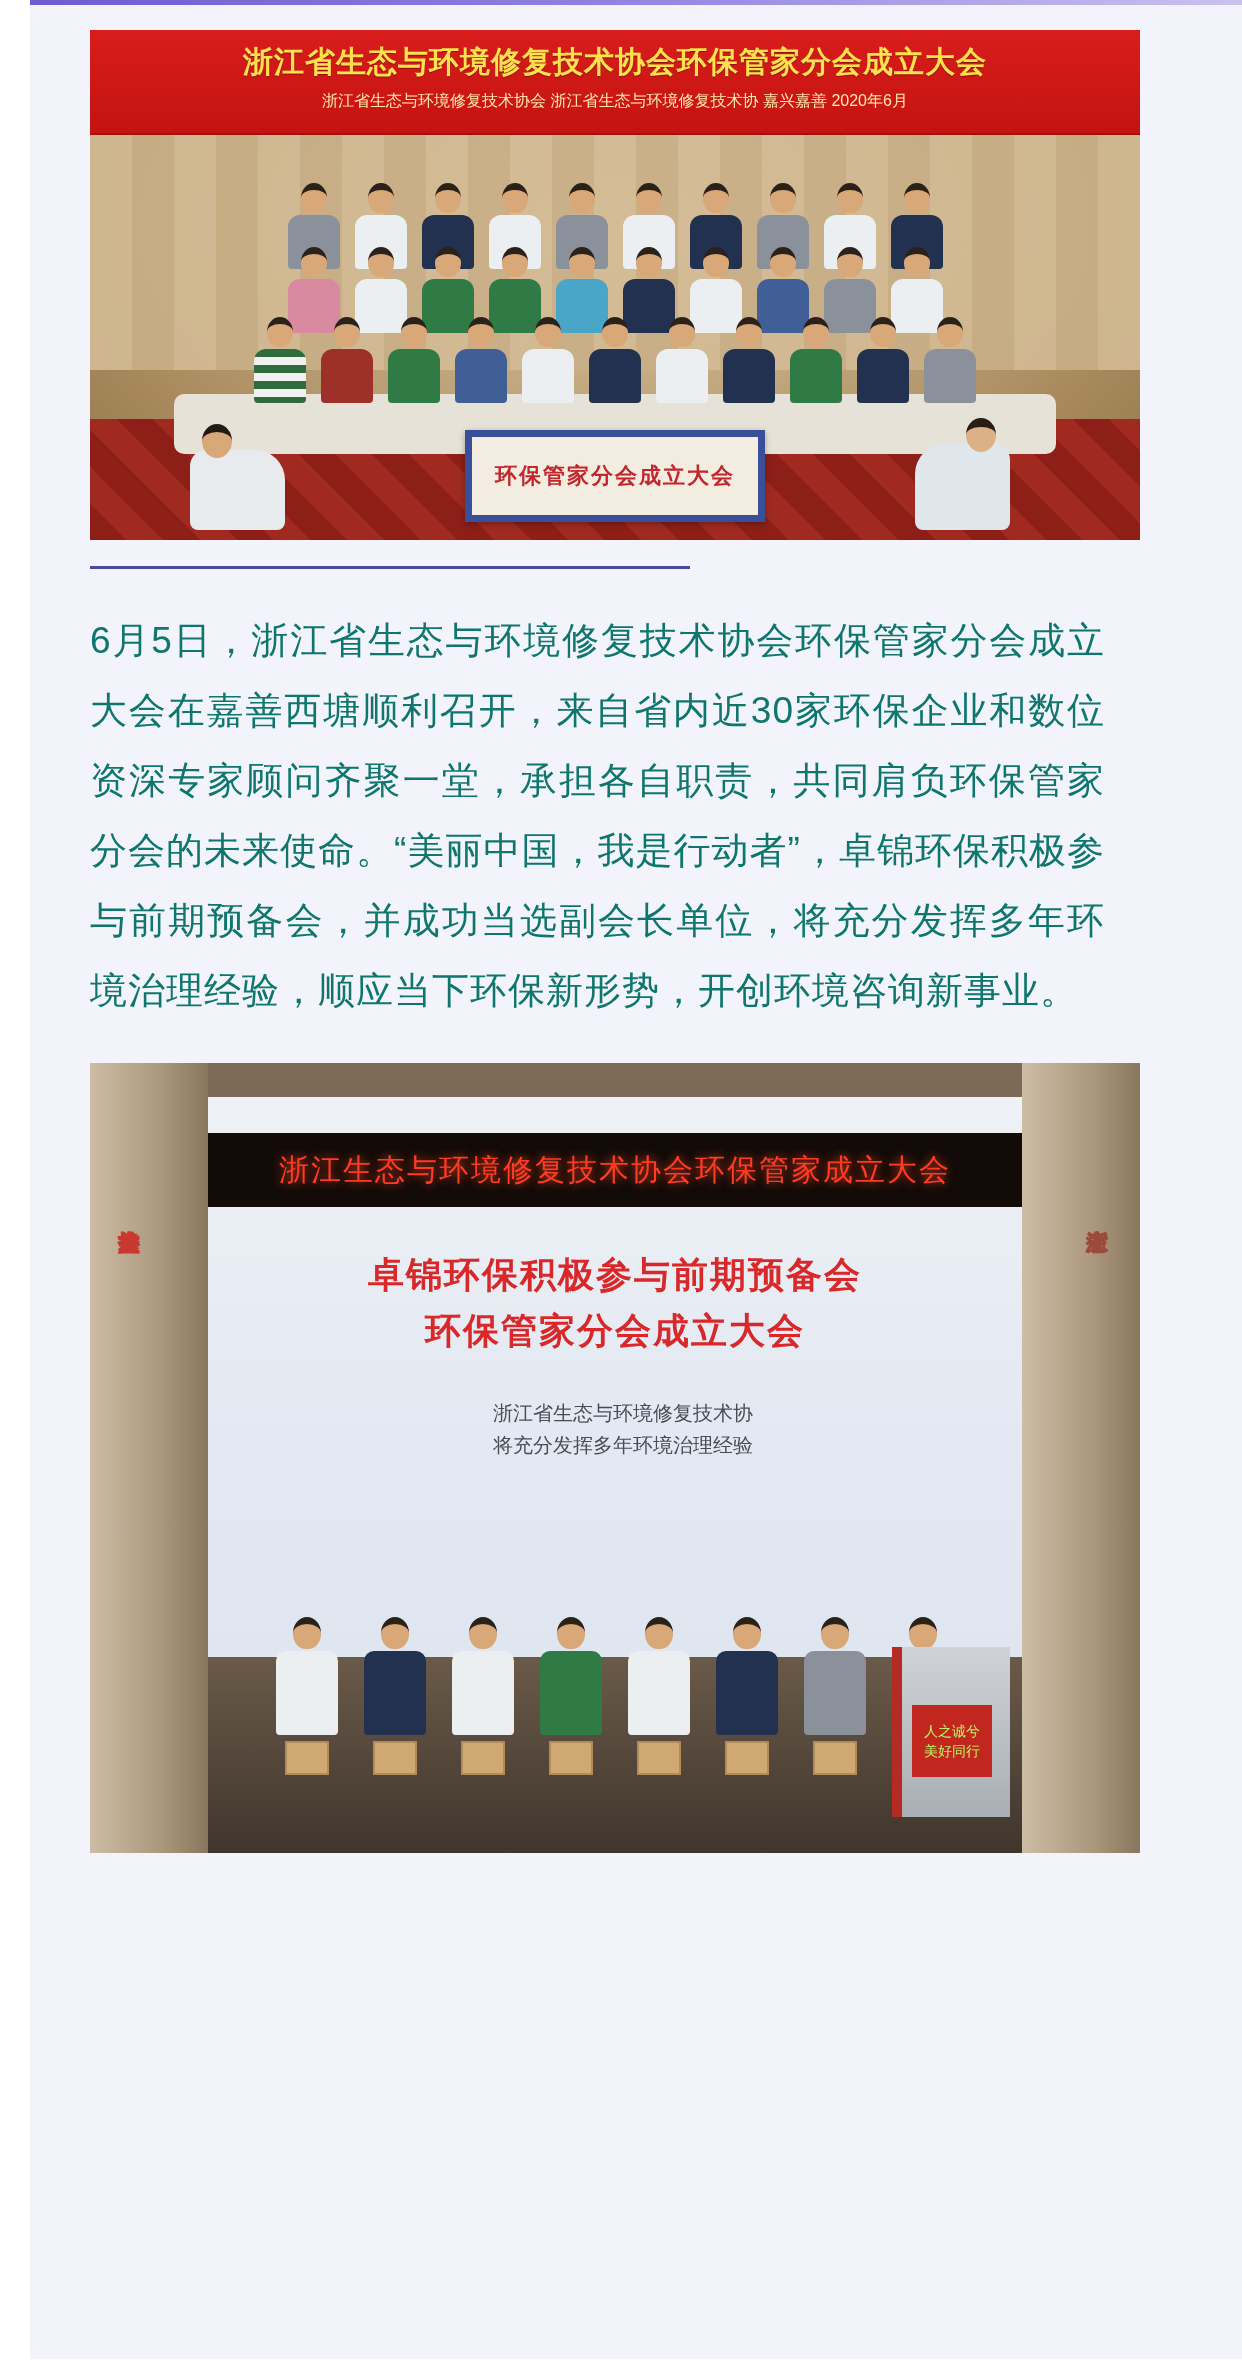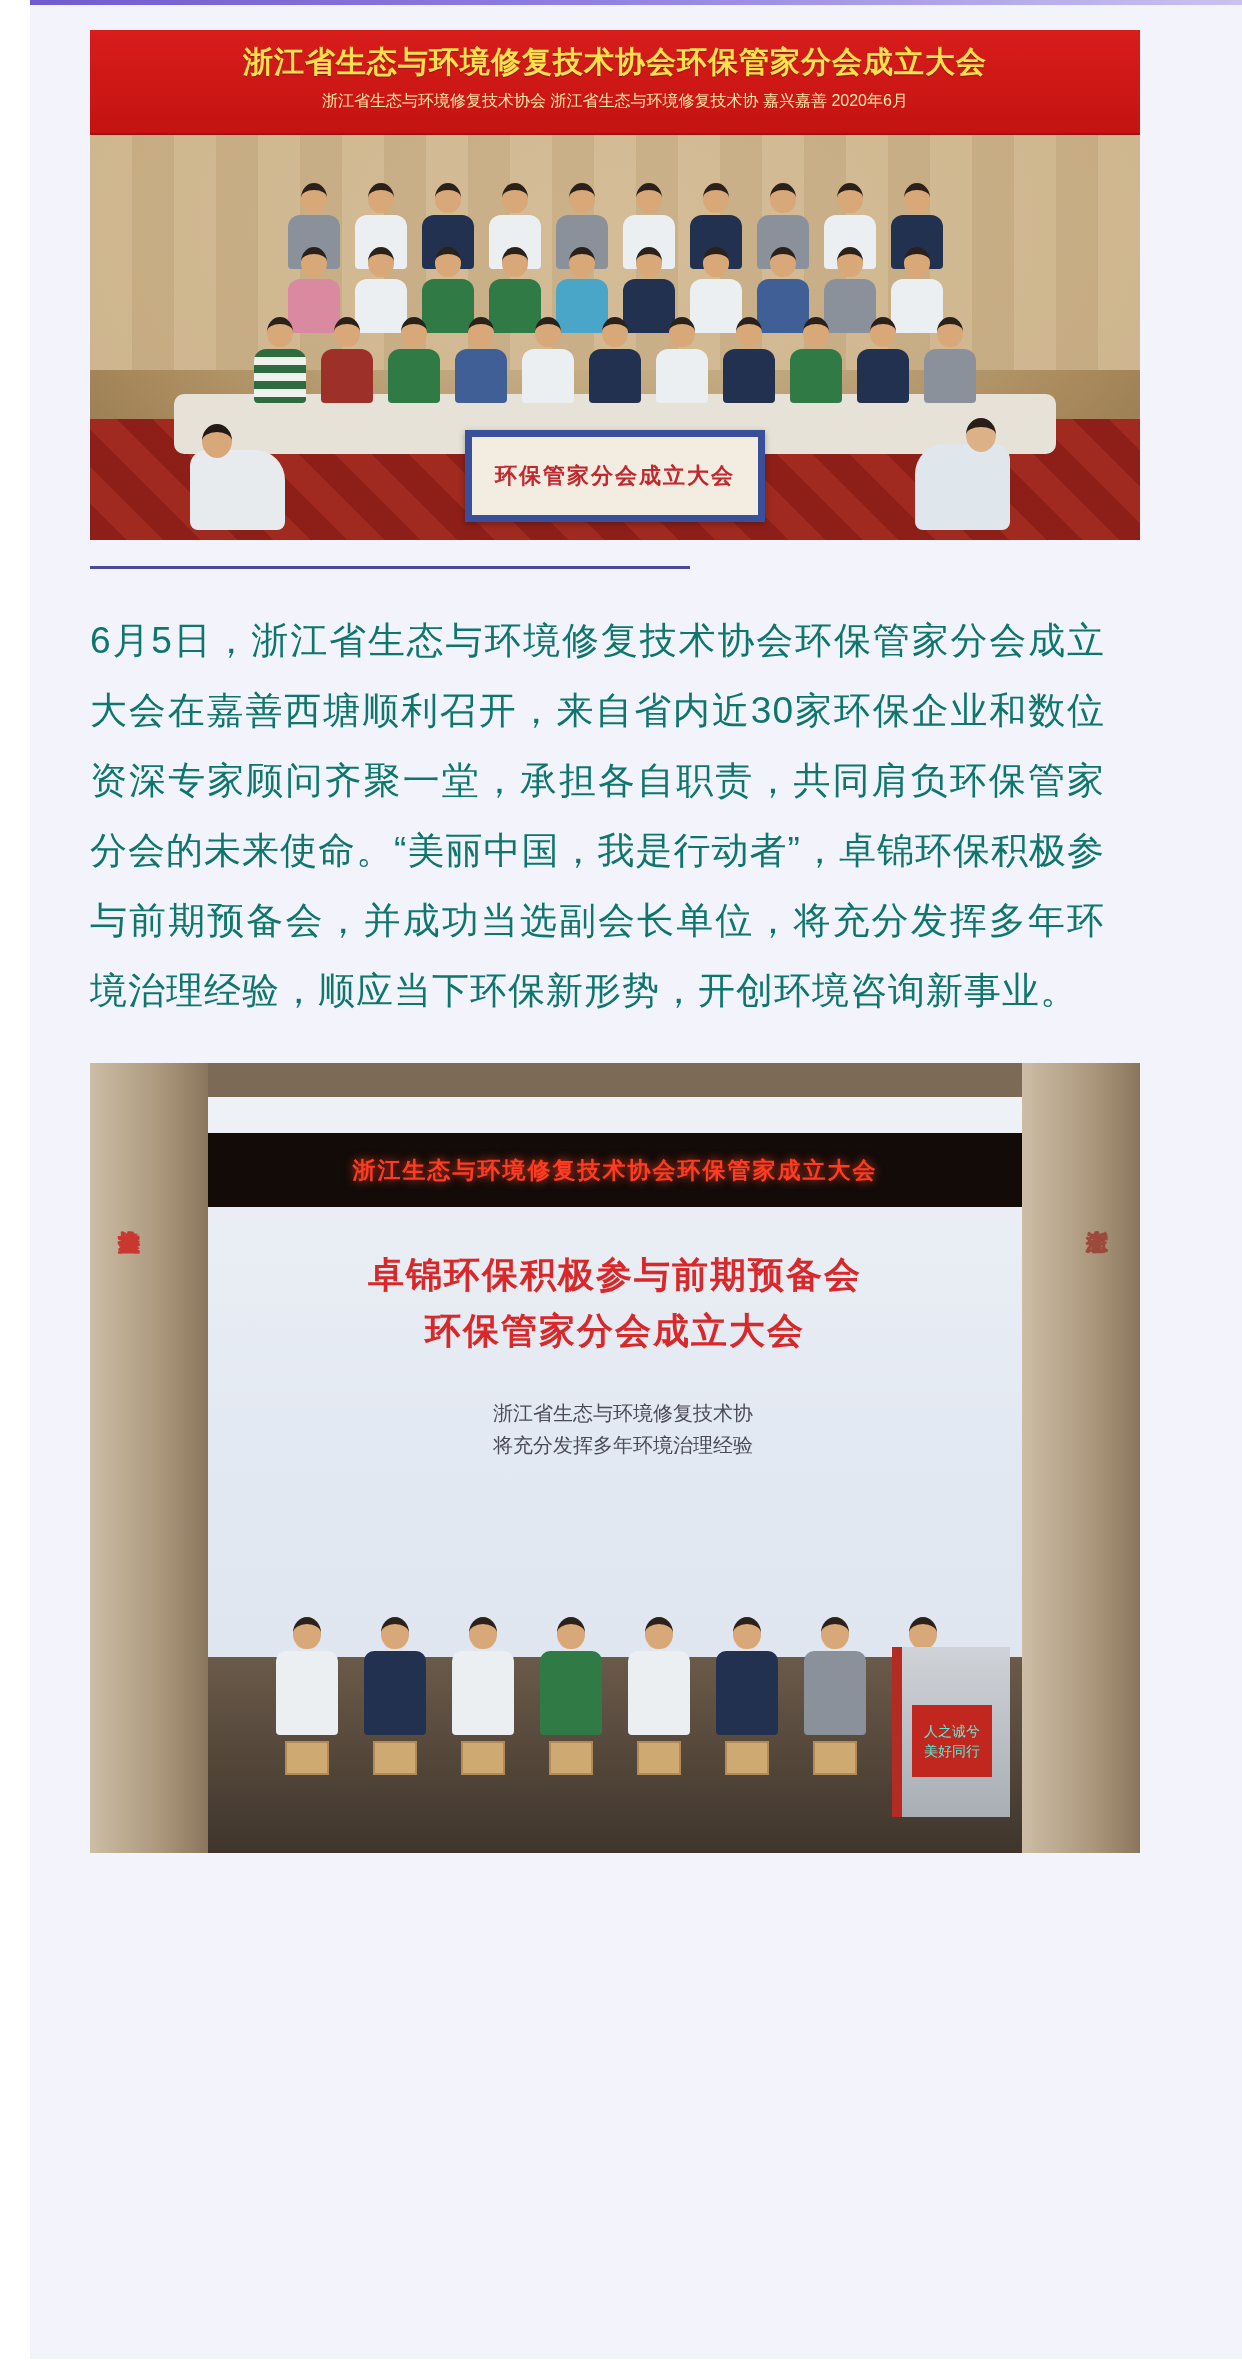--- a/index.html
+++ b/index.html
@@ -179,21 +179,21 @@
     left: 118px; right: 118px; top: 34px; height: 560px;
     background: linear-gradient(180deg,#eef1f6 0%, #e3e9f2 60%, #dfe6f0 100%);
     overflow: hidden;
   }
   .led-strip {
     position: absolute; left: 0; right: 0; top: 36px; height: 74px;
     background: #120b08;
     display: flex; align-items: center; justify-content: center;
   }
   .led-strip span {
-    color: #ff3b21; font-size: 23px; font-weight: bold; letter-spacing: 2px;
+    color: #ff3b21; font-size: 30px; font-weight: normal; letter-spacing: 2px;
     white-space: nowrap; text-shadow: 0 0 10px rgba(255,70,40,.85);
   }
   .screen-title {
     position: absolute; left: 0; right: 0; top: 150px;
     text-align: center; color: #d8282a; font-weight: bold;
     font-size: 36px; line-height: 56px; letter-spacing: 2px;
   }
   .screen-sub {
     position: absolute; left: 16px; right: 0; top: 300px;
     text-align: center; color: #4b4b55; font-size: 20px; line-height: 32px;
@@ -210,21 +210,21 @@
     position: absolute; left: 118px; right: 118px; bottom: 0; height: 196px;
     background: linear-gradient(180deg,#6a5a49 0%, #3f352c 100%);
   }
   .podium {
     position: absolute; right: 130px; bottom: 36px; width: 108px; height: 170px;
     background: linear-gradient(180deg,#cfd3d8 0%, #a9aeb5 100%);
     border-left: 10px solid #b52a22;
   }
   .podium-plate {
     position: absolute; left: 10px; bottom: 40px; width: 80px; height: 72px;
-    background: #c1271f; color: #5eead4; font-size: 14px; line-height: 20px;
+    background: #c1271f; color: #bef264; font-size: 14px; line-height: 20px;
     display:flex; align-items:center; justify-content:center; text-align:center; padding: 4px;
     box-sizing: border-box;
   }
   .bottom-strip {
     position: absolute; left: 30px; right: 0; bottom: 0; height: 14px; background: #ffffff;
   }
 </style>
 </head>
 <body>
 

